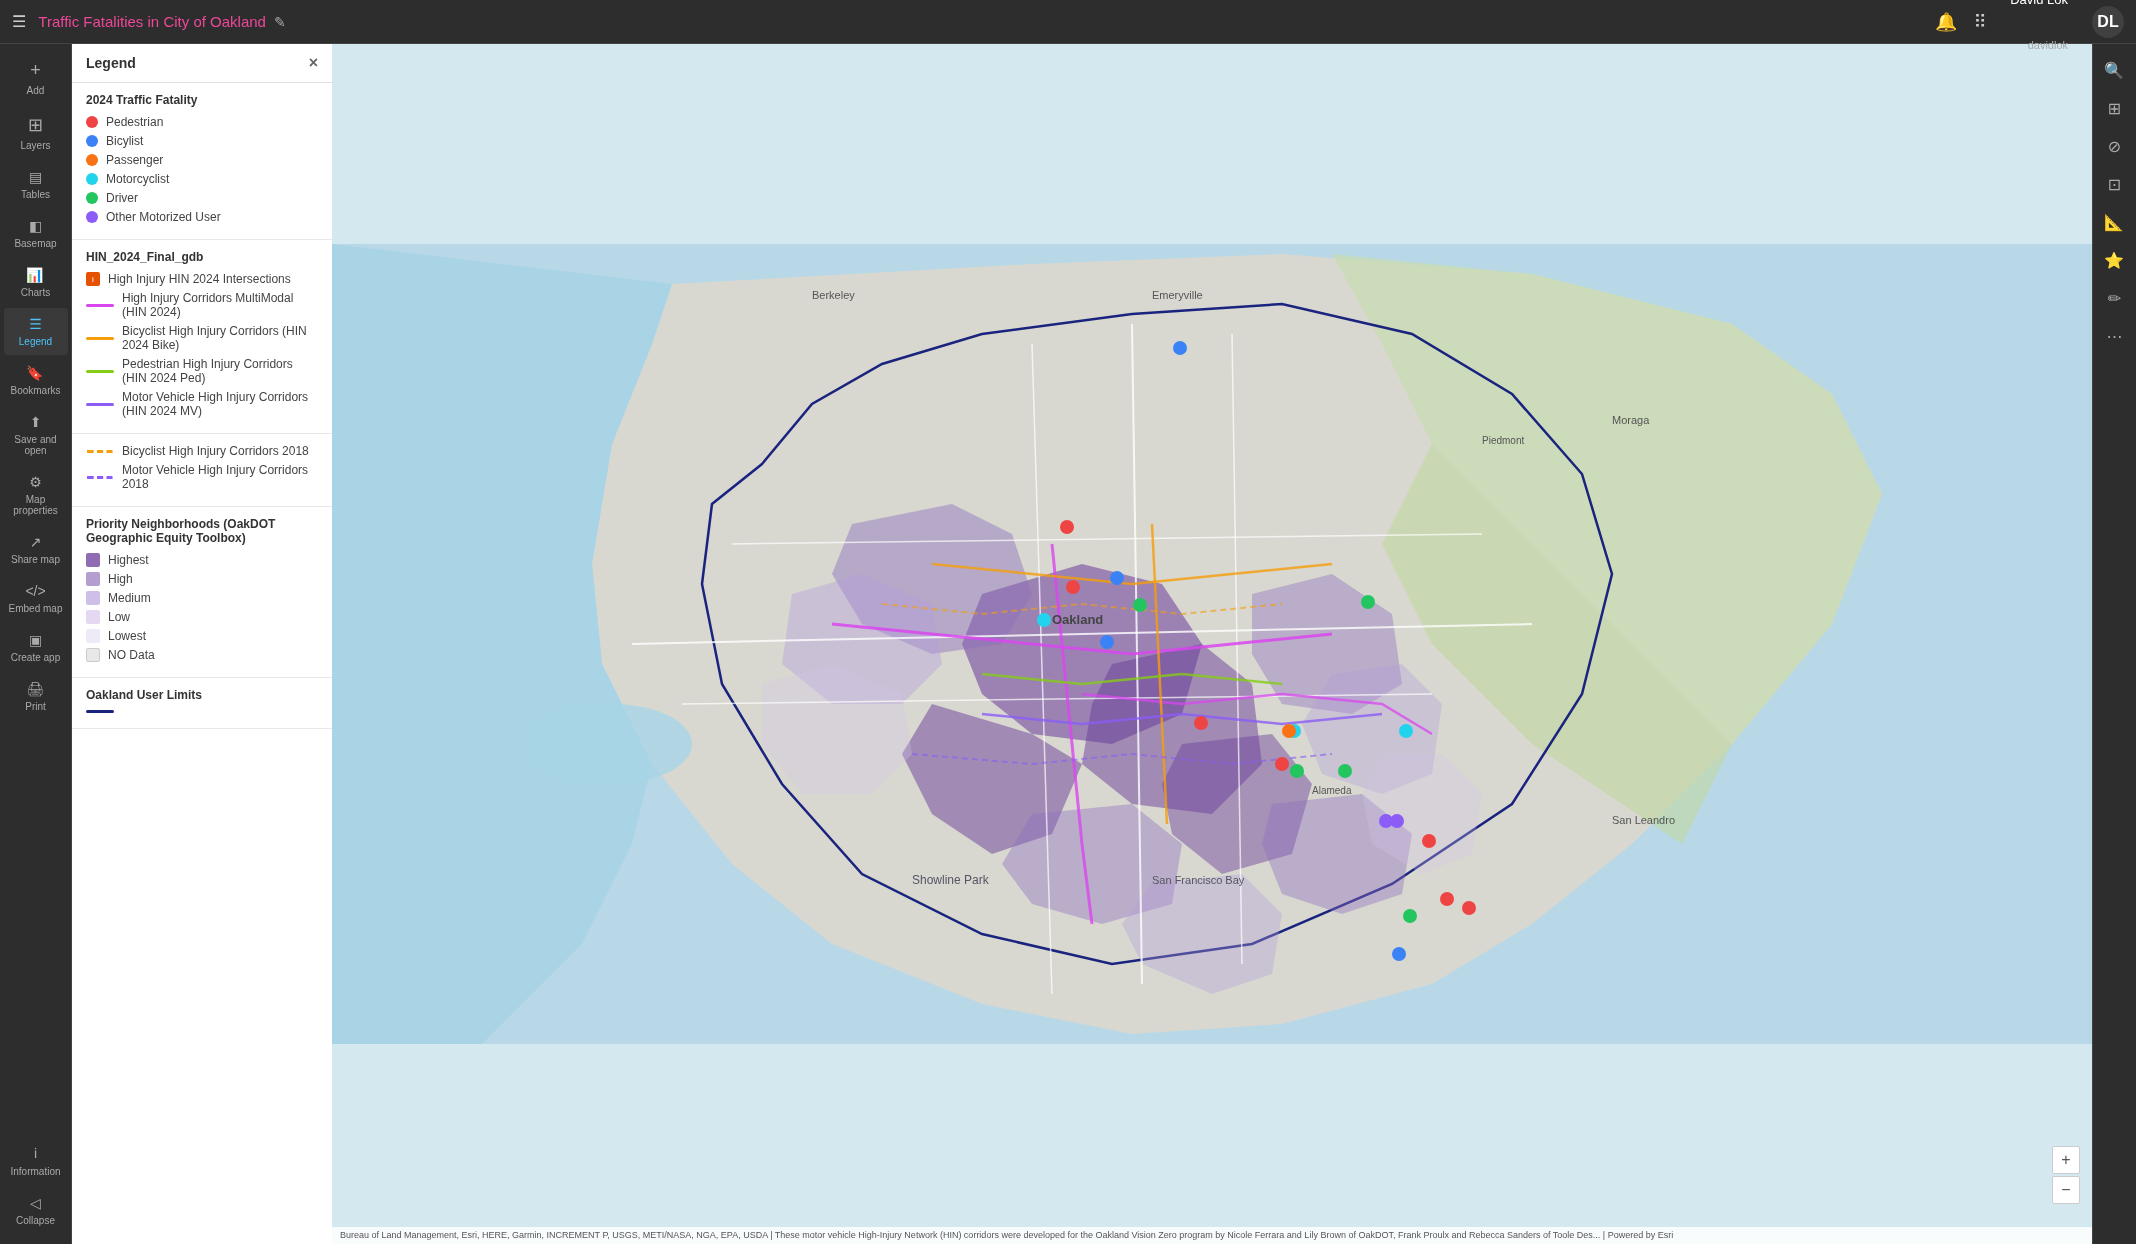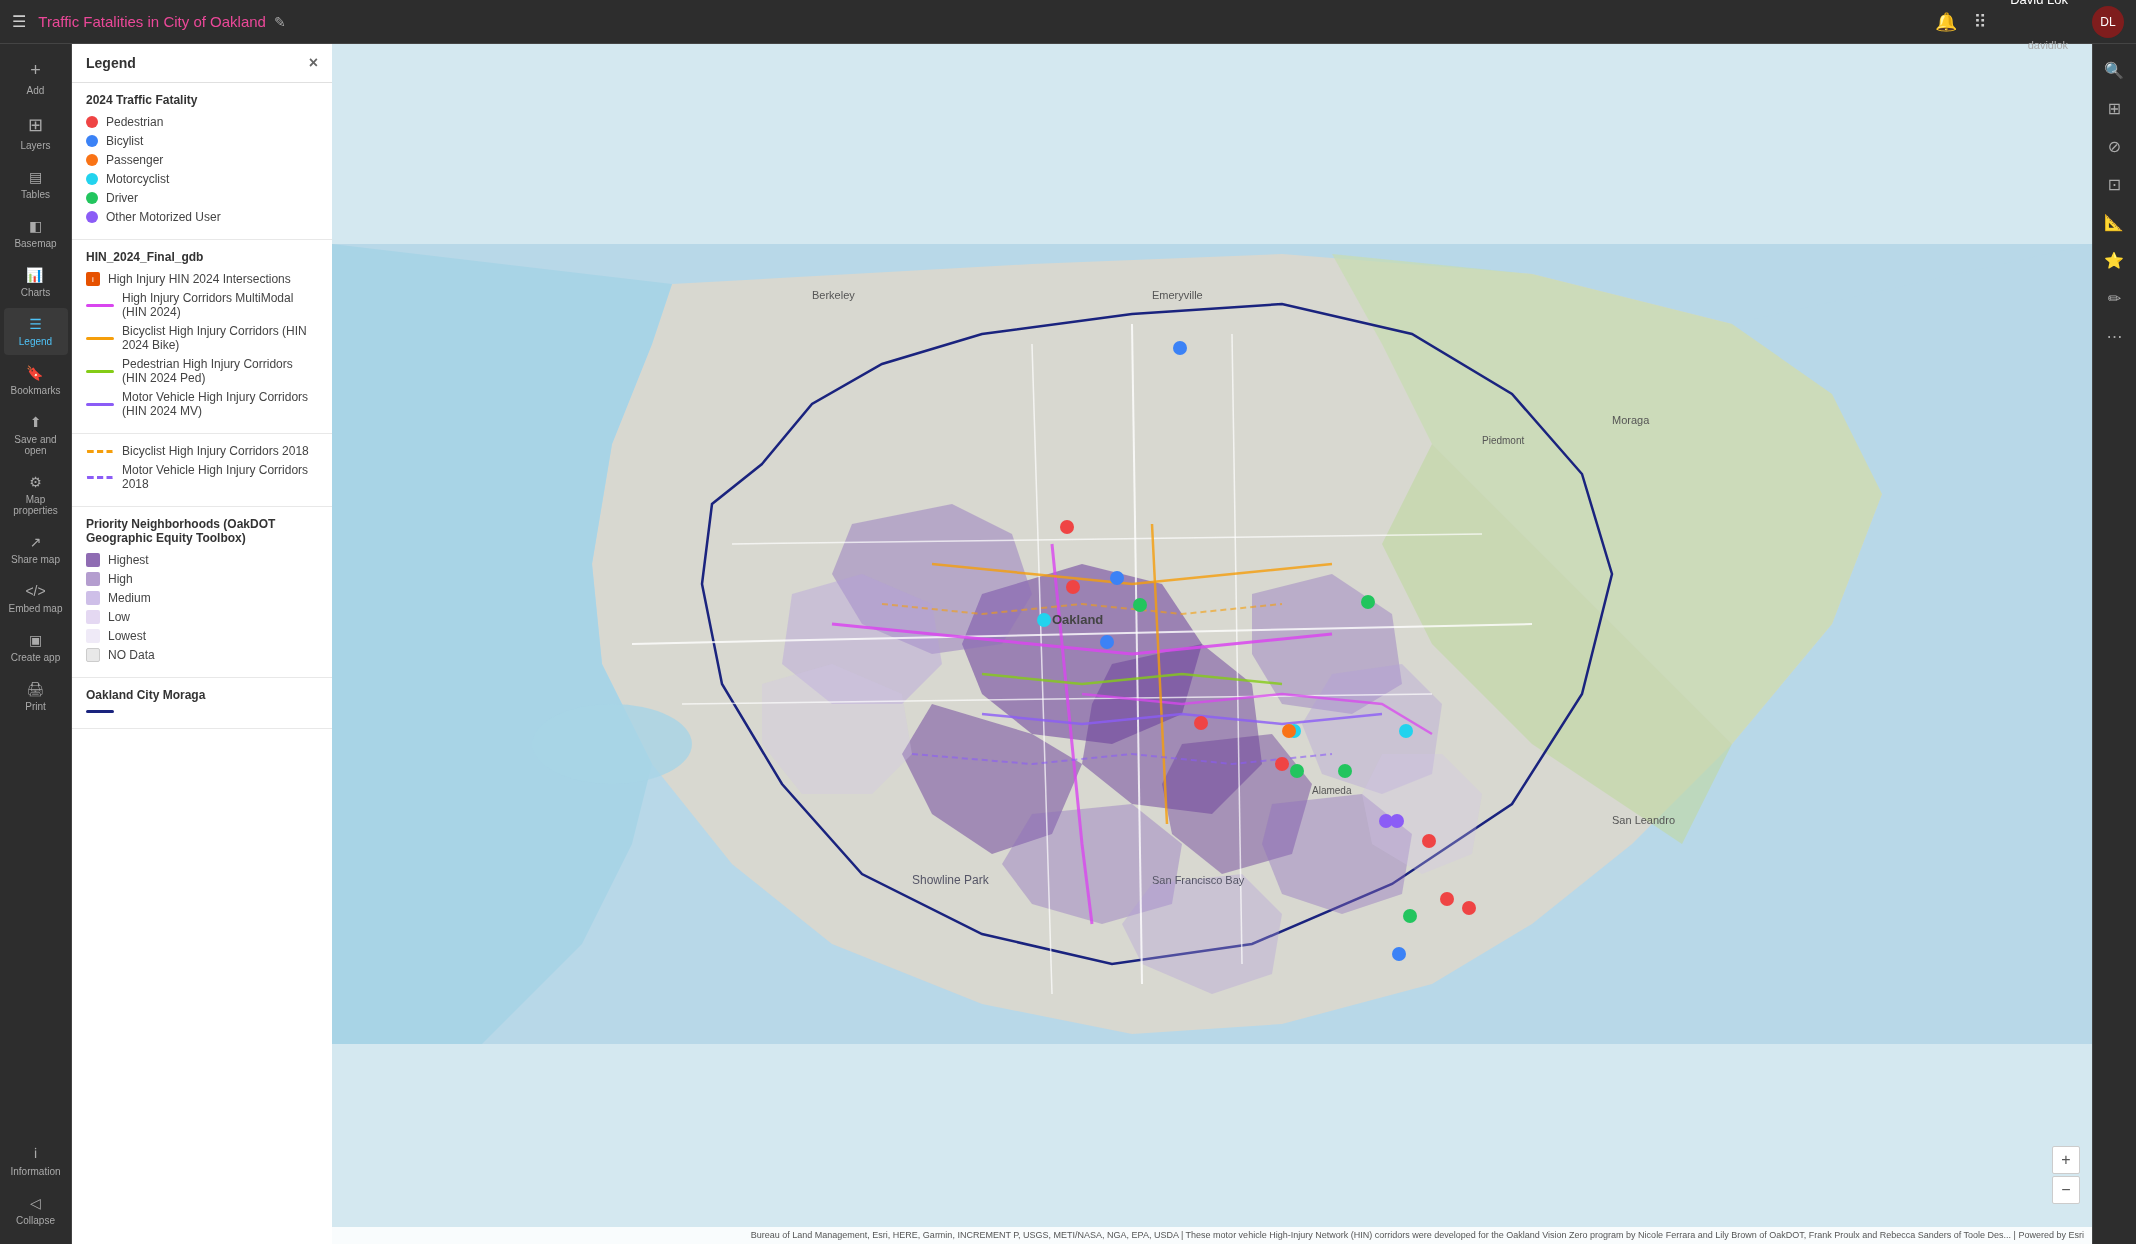--- a/index.html
+++ b/index.html
@@ -13,21 +13,21 @@
     }
     #topbar .menu-icon { margin-right: 12px; cursor: pointer; font-size: 16px; color: #ccc; }
     #topbar .title { color: #ec4899; font-size: 15px; font-weight: 400; }
     #topbar .edit-icon { margin-left: 8px; color: #aaa; font-size: 14px; cursor: pointer; }
     #topbar .spacer { flex: 1; }
     #topbar .top-actions { display: flex; align-items: center; gap: 16px; }
     #topbar .bell-icon, #topbar .grid-icon { color: #ccc; font-size: 18px; cursor: pointer; }
     #topbar .user-info { display: flex; flex-direction: column; align-items: flex-end; gap: 32px; }
     #topbar .user-name { font-size: 13px; color: #fff; }
     #topbar .user-handle { font-size: 11px; color: #aaa; margin-left: 25px; }
-    #topbar .avatar { width: 32px; height: 32px; border-radius: 50%; background: #7f1d1d; display: flex; align-items: center; justify-content: center; font-size: 12px; font-weight: normal; margin-left: 8px; }
+    #topbar .avatar { width: 32px; height: 32px; border-radius: 50%; background: #404040; display: flex; align-items: center; justify-content: center; font-size: 16px; font-weight: bold; margin-left: 8px; }
 
     
     #leftnav {
       position: fixed; top: 44px; left: 0; width: 72px; bottom: 0;
       background: #2d2d2d; border-right: 1px solid #444;
       display: flex; flex-direction: column; align-items: center;
       padding-top: 8px; z-index: 90;
     }
     .nav-item {
       display: flex; flex-direction: column; align-items: center; justify-content: center;
@@ -89,21 +89,21 @@
     .zoom-btn {
       width: 28px; height: 28px; background: white; border: 1px solid #ccc;
       display: flex; align-items: center; justify-content: center;
       cursor: pointer; font-size: 16px; color: #555; border-radius: 2px;
     }
 
     
     #attribution {
       position: absolute; bottom: 0; left: 0; right: 0;
       background: rgba(255,255,255,0.85); font-size: 9px; color: #555;
-      padding: 2px 8px; line-height: 1.4; text-align: right;
+      padding: 2px 8px; line-height: 1.4;
     }
 
     
     #legend-panel::-webkit-scrollbar { width: 6px; }
     #legend-panel::-webkit-scrollbar-track { background: #f1f1f1; }
     #legend-panel::-webkit-scrollbar-thumb { background: #ccc; border-radius: 3px; }
   </style>
 </head>
 <body>
 
@@ -280,21 +280,21 @@
       <div class="legend-square" style="background:#e0d5f0;opacity:0.5"></div>
       <span>Lowest</span>
     </div>
     <div class="legend-item">
       <div class="legend-square" style="background:#e8e8e8;border:1px solid #ccc"></div>
       <span>NO Data</span>
     </div>
   </div>
 
   <div class="legend-section">
-    <div class="legend-section-title">Oakland City Moraga</div>
+    <div class="legend-section-title">Oakland User Limits</div>
     <div class="legend-item">
       <div class="legend-line" style="background:#1a237e"></div>
     </div>
   </div>
 </div>
 
 <div id="map-area">
   <div id="map-canvas">
     <svg id="map-svg" viewBox="0 0 1760 800" xmlns="http://www.w3.org/2000/svg">
 

